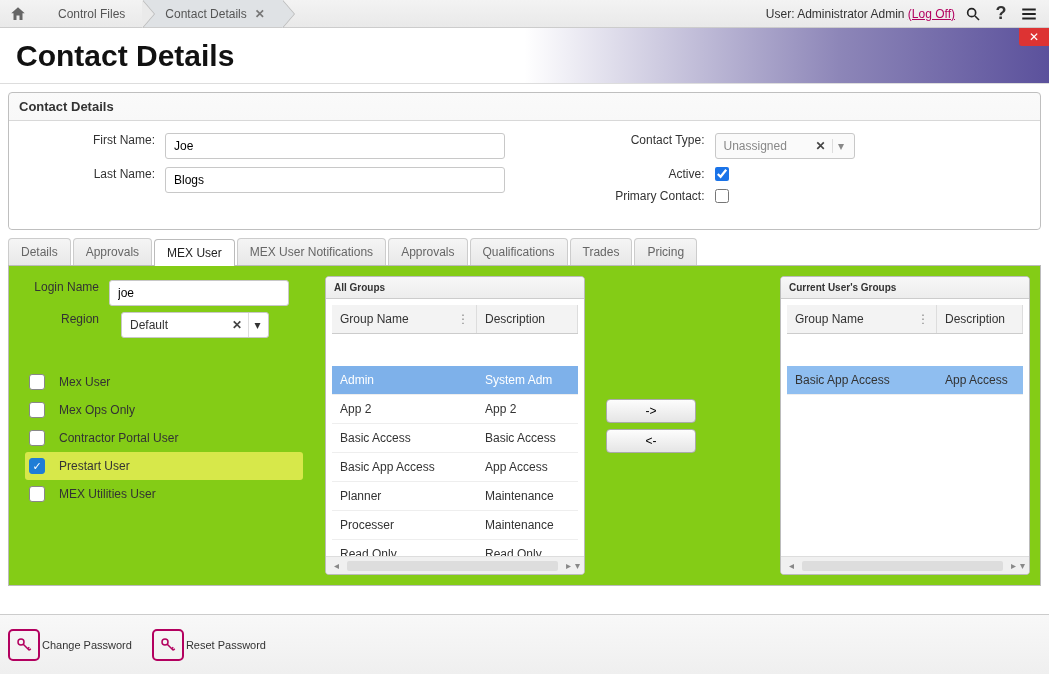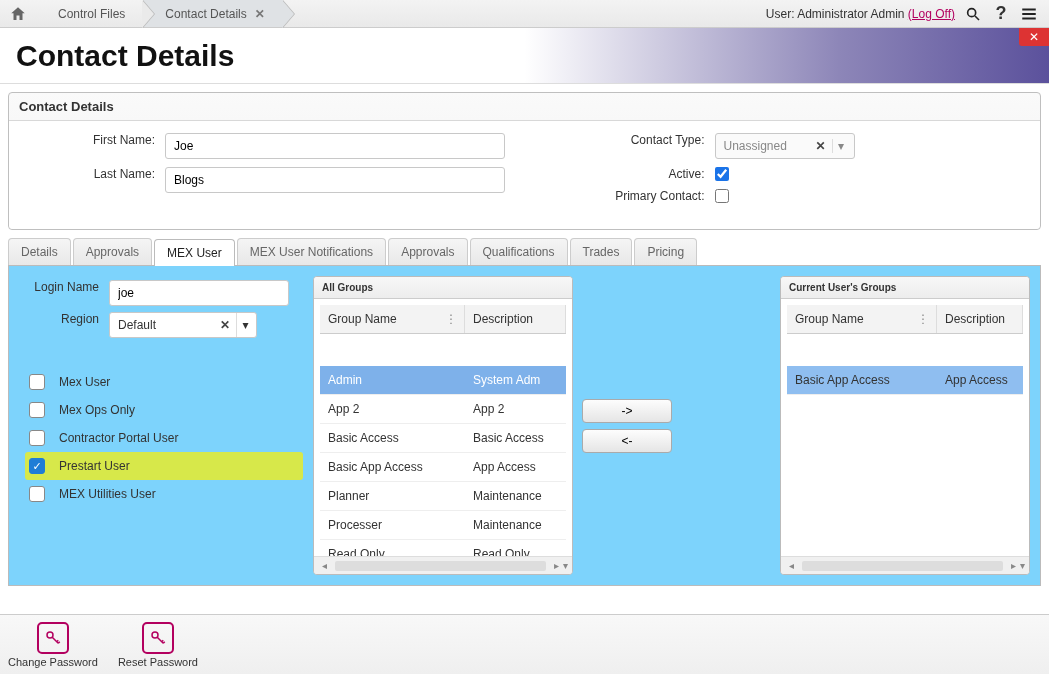--- a/index.html
+++ b/index.html
@@ -42,26 +42,26 @@
 .cal-btn { width: 26px; height: 26px; border: 1px solid #bbb; border-radius: 3px; background: linear-gradient(#f8f8f8,#e8e8e8); display: flex; align-items: center; justify-content: center; cursor: pointer; font-size: 12px; }
 .chk { width: 14px; height: 14px; accent-color: #1a73e8; }
 
 
 .tabs-wrap { margin: 0 8px; }
 .tabs { display: flex; border-bottom: 1px solid #bbb; gap: 2px; }
 .tab { padding: 6px 12px; border: 1px solid #ccc; border-bottom: none; border-radius: 4px 4px 0 0; background: linear-gradient(#f5f5f5, #e8e8e8); color: #666; cursor: pointer; font-size: 12px; }
 .tab.active { background: #fff; color: #222; border-color: #bbb; position: relative; top: 1px; }
 
 
-.tab-content { border: 1px solid #bbb; border-top: none; background: #7dd3fc; padding: 10px; display: flex; gap: 4px; height: 320px; }
+.tab-content { border: 1px solid #bbb; border-top: none; background: #84cc16; padding: 10px; display: flex; gap: 16px; height: 320px; }
 .left-form { width: 290px; padding: 4px 6px; }
 .left-form .form-row { margin-bottom: 6px; }
 .left-form .form-label { width: 84px; }
 .left-form .text-input { max-width: 180px; }
-.combo2 { display: flex; align-items: center; border: 1px solid #c8c8c8; border-radius: 3px; background: #fff; height: 26px; width: 148px; padding: 0 2px 0 8px; }
+.combo2 { display: flex; align-items: center; border: 1px solid #c8c8c8; border-radius: 3px; background: #fff; height: 26px; width: 148px; padding: 0 2px 0 8px; margin-left: 12px; }
 .combo2 .x { margin-left: auto; color: #444; font-weight: bold; padding: 0 6px; cursor: pointer; }
 .combo2 .dd { width: 18px; text-align: center; border-left: 1px solid #ddd; cursor: pointer; height: 100%; display: flex; align-items: center; justify-content: center; }
 
 .check-list { margin-top: 30px; }
 .check-item { display: flex; align-items: center; gap: 14px; padding: 6px 4px; border-radius: 3px; }
 .check-item.hl { background: #d7e84a; }
 .check-item label { font-size: 12px; }
 .square-chk { width: 16px; height: 16px; border: 1.5px solid #888; border-radius: 3px; display: inline-flex; align-items: center; justify-content: center; background: #fff; cursor: pointer; }
 .square-chk.checked { background: #1f7dd6; border-color: #1f7dd6; color: #fff; font-size: 11px; }
 
@@ -86,21 +86,21 @@
 .grid-body::-webkit-scrollbar { width: 14px; }
 .grid-body::-webkit-scrollbar-track { background: #eee; }
 .grid-body::-webkit-scrollbar-thumb { background: #bbb; border-radius: 3px; }
 
 
 .transfer { width: 100px; display: flex; flex-direction: column; align-items: center; justify-content: center; gap: 6px; }
 .t-btn { width: 90px; height: 24px; border: 1px solid #aaa; border-radius: 4px; background: linear-gradient(#fdfdfd,#e5e5e5); cursor: pointer; font-size: 12px; }
 
 
 .bottom-bar { position: absolute; bottom: 0; left: 0; right: 0; height: 60px; border-top: 1px solid #ccc; background: linear-gradient(#f8f8f8,#efefef); display: flex; align-items: center; padding: 0 8px; gap: 20px; }
-.tool-btn { display: flex; flex-direction: column; align-items: center; gap: 2px; cursor: pointer; font-size: 11px; color: #333; }
+.tool-btn { display: flex; flex-direction: row; align-items: center; gap: 2px; cursor: pointer; font-size: 11px; color: #333; }
 .tool-icon { width: 32px; height: 32px; border: 2px solid #b3005f; border-radius: 5px; display: flex; align-items: center; justify-content: center; color: #b3005f; }
 
 
 .col-name { width: 145px; }
 .col-desc { flex: 1; }
 .col-name-c { width: 150px; }
 .col-desc-c { flex: 1; }
 
 </style>
 </head>

